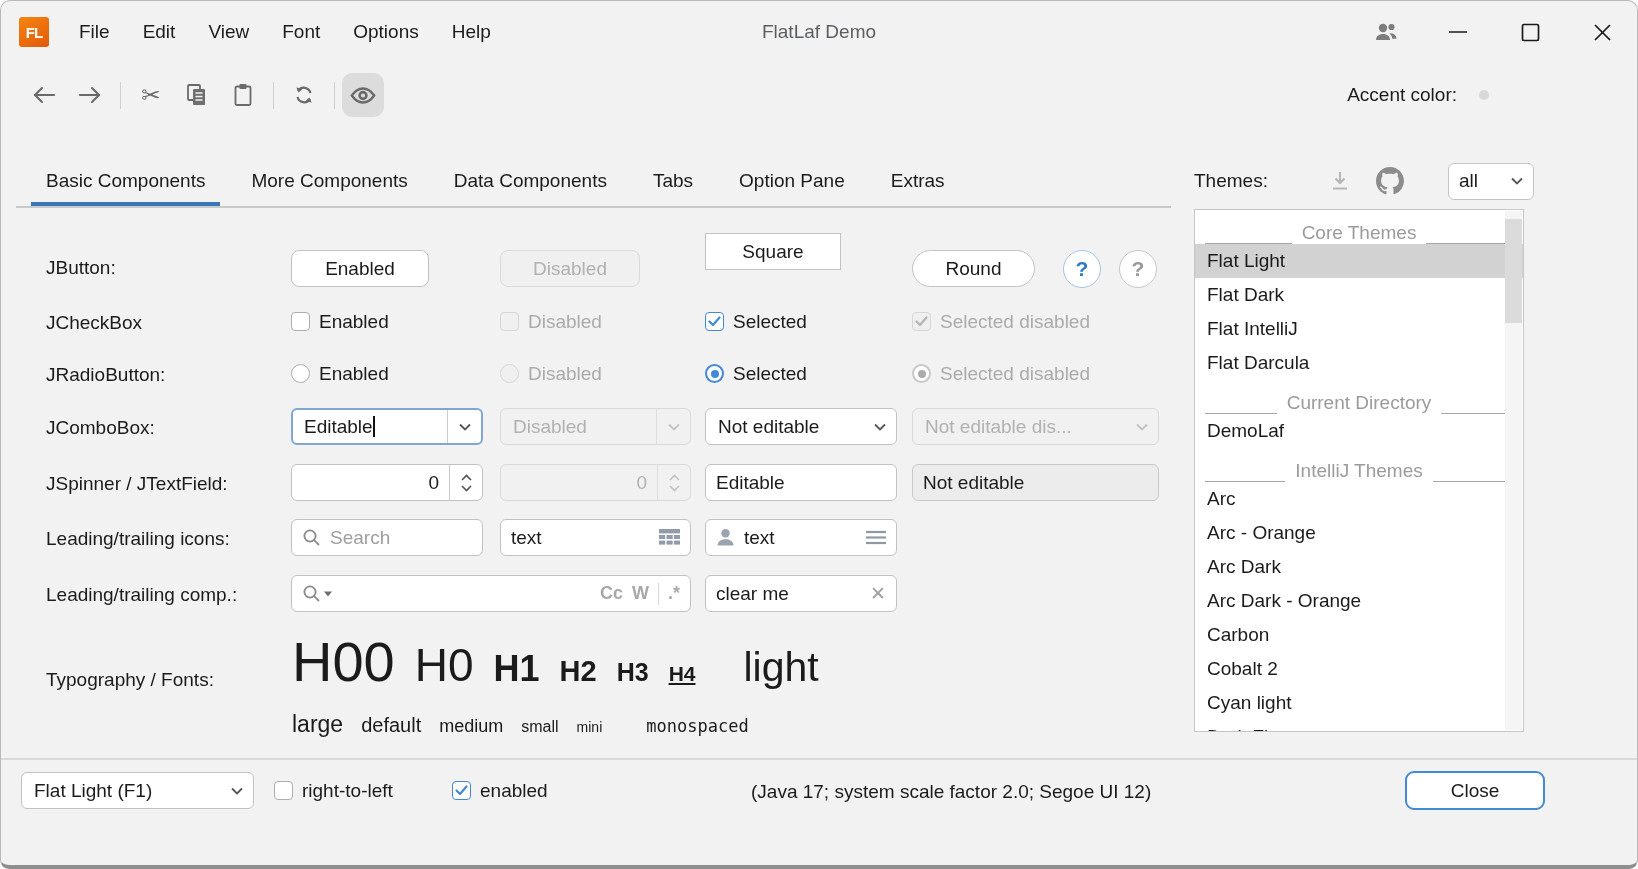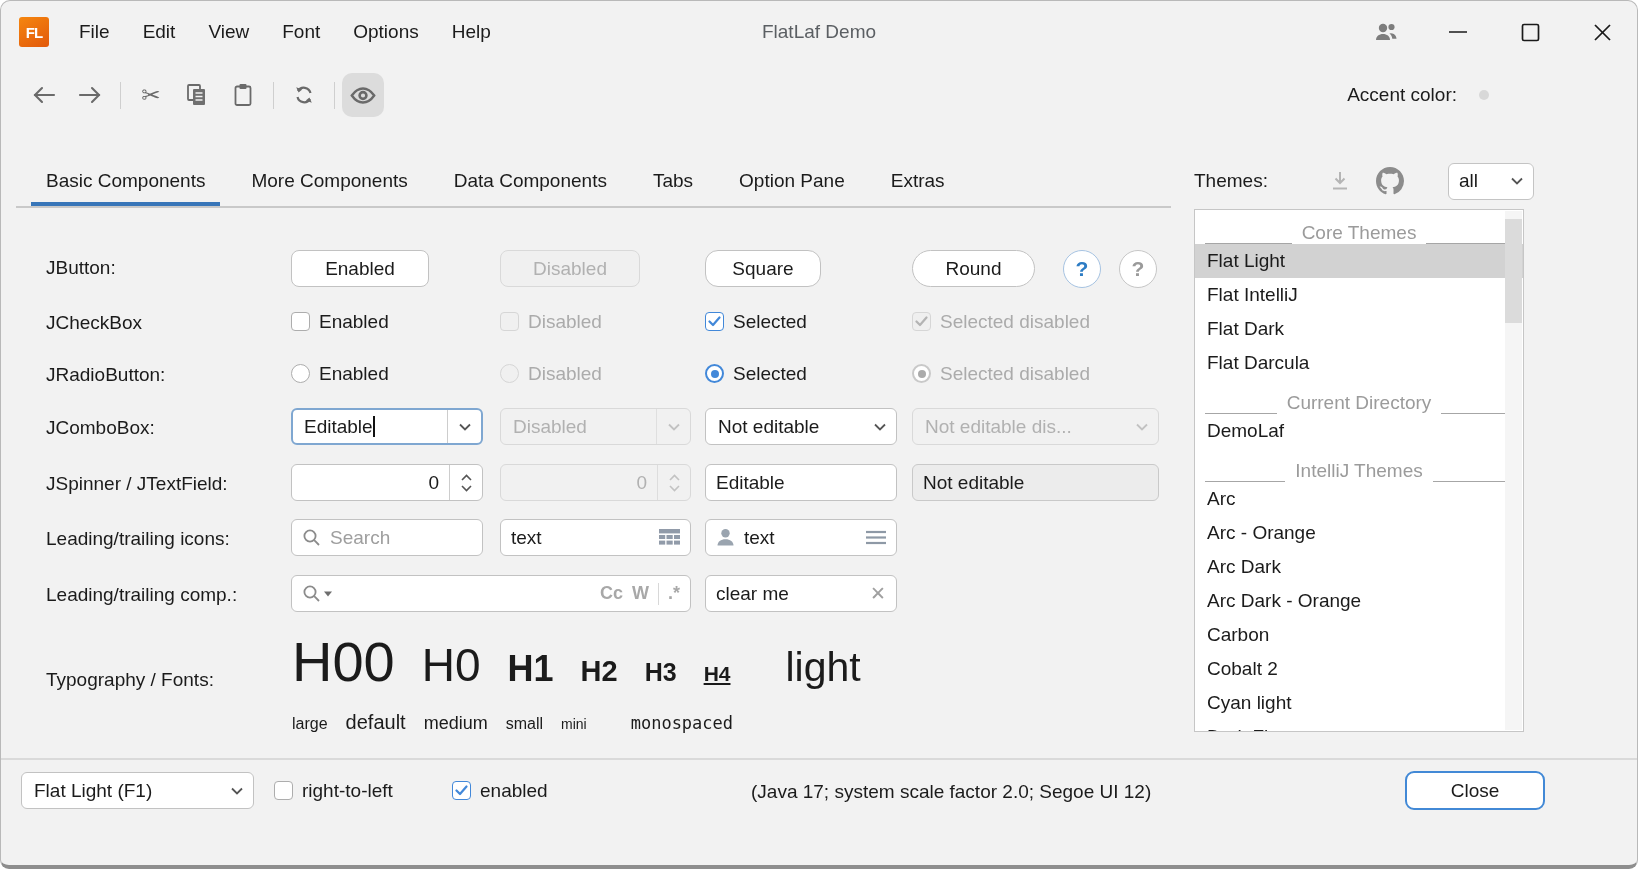--- a/index.html
+++ b/index.html
@@ -112,28 +112,28 @@
   .tfield { position:absolute; height:37px; background:#fff; border:1px solid #C2C2C2; border-radius:6px;
             display:flex; align-items:center; padding:0 10px; gap:9px; }
   .tfield.gray { background:#ECECEC; border-color:#C9C9C9; }
   .placeholder { color:#9E9E9E; }
   .trail { margin-left:auto; display:flex; align-items:center; gap:9px; }
   .ftext { color:#A8A8A8; font-weight:bold; font-size:18px; }
   .fsep { width:1px; height:22px; background:#D8D8D8; }
   .clear-x { color:#A0A0A0; font-size:19px; }
 
   
-  .typo1 { position:absolute; left:291px; top:628px; width:860px; display:flex; align-items:baseline; gap:27px; }
+  .typo1 { position:absolute; left:291px; top:628px; width:860px; display:flex; align-items:baseline; gap:20px; }
   .h00 { font-size:56px; font-weight:300; } .h0 { font-size:46px; font-weight:300; }
   .h1 { font-size:36px; font-weight:700; } .h2 { font-size:29px; font-weight:700; }
   .h3 { font-size:25px; font-weight:700; } .h4 { font-size:21px; font-weight:700;text-decoration:underline; }
   .wlight { font-size:41px; font-weight:300; margin-left:28px; }
   .wsemi  { font-size:41px; font-weight:700; }
   .typo2 { position:absolute; left:291px; top:710px; display:flex; align-items:baseline; gap:18px; }
-  .tlarge { font-size:16px; } .tdefault { font-size:20px; } .tmedium { font-size:18px; }
+  .tlarge { font-size:23px; } .tdefault { font-size:20px; } .tmedium { font-size:18px; }
   .tsmall { font-size:16px; } .tmini { font-size:14px; }
   .tmono { font-family:"DejaVu Sans Mono", monospace; font-size:17px; margin-left:26px; }
 
   
   .statusline { position:absolute; left:0; right:0; top:757px; height:1.5px; background:#DADADA; }
   .statusbar { position:absolute; left:0; right:0; top:758px; bottom:0; }
   .lnf-combo { left:20px; top:13px; width:233px; }
   .sb-grp1 { left:273px; top:13px; }
   .sb-grp2 { left:451px; top:13px; }
   .info { position:absolute; left:750px; top:0; height:66px; display:flex; align-items:center; }
@@ -290,22 +290,22 @@
           </svg>
       </span>
     </div>
   </div>
 
   <div class="themes-list">
     <div class="tsep-item">
         <span>Core Themes</span>
       </div>
     <div class="titem selected">Flat Light</div>
+    <div class="titem">Flat Dark</div>
     <div class="titem">Flat IntelliJ</div>
-    <div class="titem">Flat Dark</div>
     <div class="titem">Flat Darcula</div>
     <div class="tsep-item">
         <span>Current Directory</span>
       </div>
     <div class="titem">DemoLaf</div>
     <div class="tsep-item">
         <span>IntelliJ Themes</span>
       </div>
     <div class="titem">Arc</div>
     <div class="titem">Arc - Orange</div>
@@ -316,21 +316,21 @@
     <div class="titem">Cyan light</div>
     <div class="titem">Dark Flat</div>
     <div class="scrolltrack">
         <div class="scrollthumb"></div>
       </div>
   </div>
 
   <div class="rlabel" style="top:256px;">JButton:</div>
   <div class="button" style="left:290px;top:249px;width:138px;">Enabled</div>
   <div class="button disabled" style="left:499px;top:249px;width:140px;">Disabled</div>
-  <div class="button square" style="left:704px;top:249px;width:116px;border-radius:13px;">Square</div>
+  <div class="button square" style="left:704px;top:232px;width:136px;">Square</div>
   <div class="button round" style="left:911px;top:249px;width:123px;">Round</div>
   <div class="helpbtn blue" style="left:1062px;top:249px;">?</div>
   <div class="helpbtn gray" style="left:1118px;top:249px;">?</div>
 
   <div class="rlabel" style="top:311px;">JCheckBox</div>
   <div class="grp" style="left:290px;top:302px;">
     <span class="box"></span>
     <span>Enabled</span>
   </div>
   <div class="grp" style="left:499px;top:302px;">

